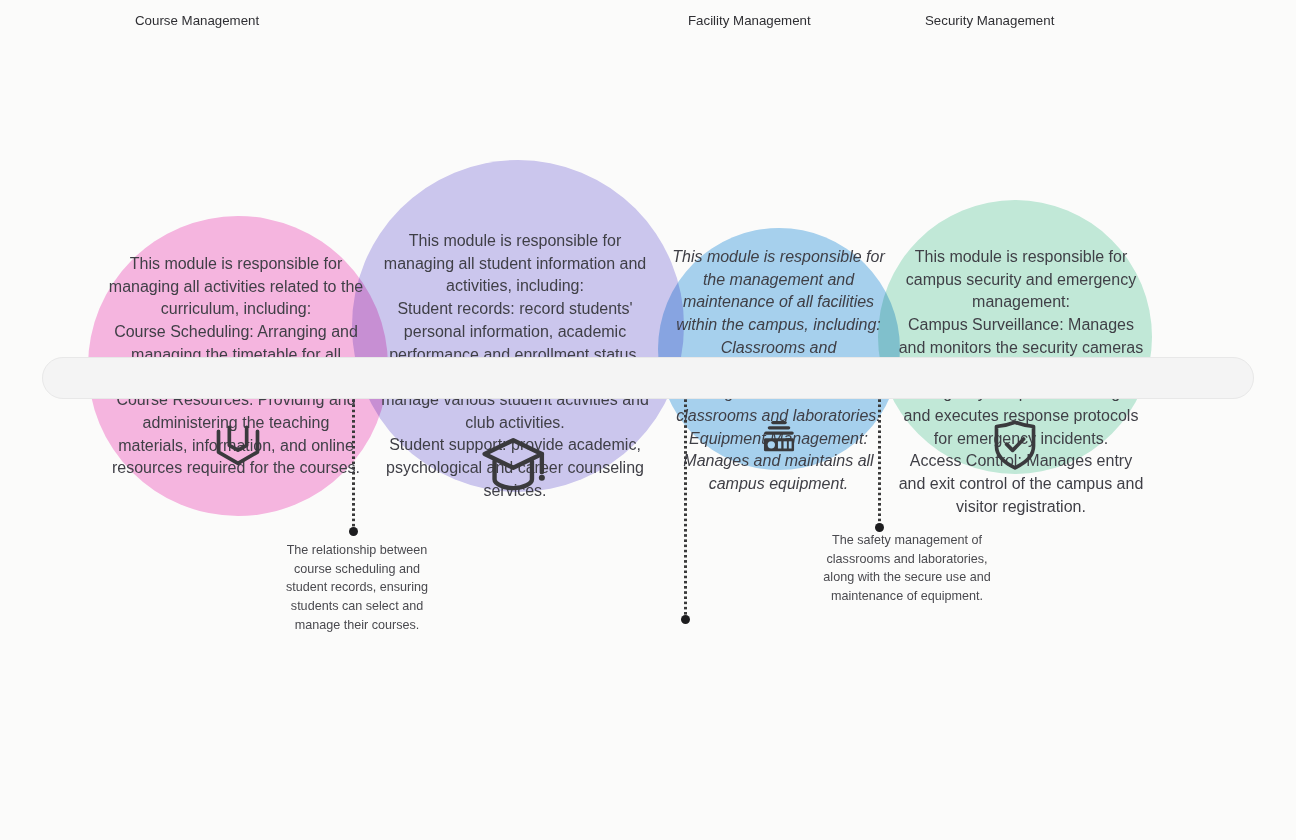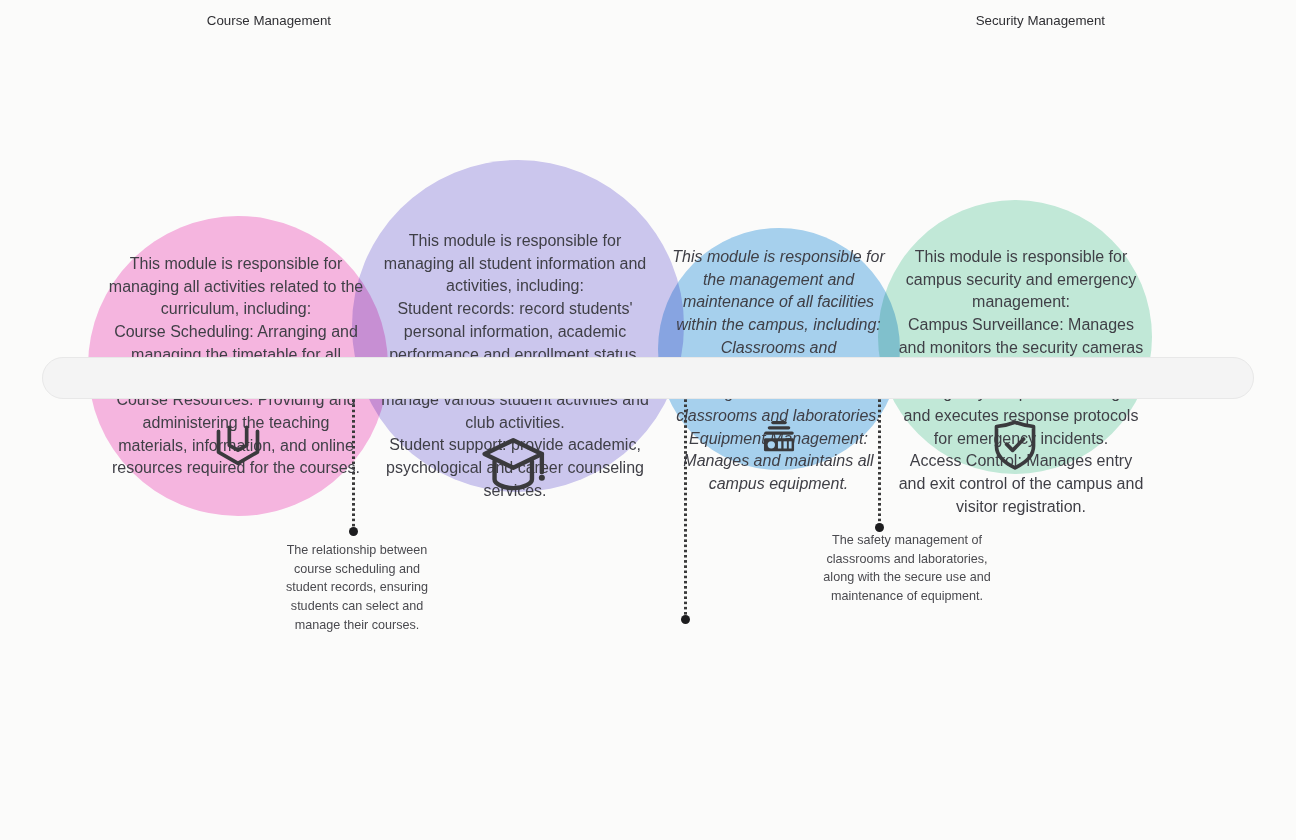--- a/index.html
+++ b/index.html
@@ -69,21 +69,21 @@
     background: #f4f4f4;
     border: 1px solid #e8e8e8;
     border-radius: 21px;
     z-index: 6;
   }
   .pill-label {
     position: absolute;
     top: 0;
     height: 42px;
     line-height: 42px;
-    text-align: right;
+    text-align: left;
     font-size: 13.3px;
     color: #2f2f33;
     z-index: 7;
     white-space: nowrap;
   }
   .pl-course   { left: 135px; width: 196px; }
   .pl-student  { left: 415px; width: 200px; }
   .pl-facility { left: 688px; width: 180px; }
   .pl-security { left: 925px; width: 180px; }
 
@@ -189,18 +189,19 @@
 
   <div class="connector cn-1"></div>
   <div class="conn-dot  cd-1"></div>
   <div class="connector cn-2"></div>
   <div class="conn-dot  cd-2"></div>
   <div class="connector cn-3"></div>
   <div class="conn-dot  cd-3"></div>
 
   <div id="pill"></div>
   <div class="pill-label pl-course">Course Management</div>
+  <div class="pill-label pl-facility">Facility Management</div>
   <div class="pill-label pl-security">Security Management</div>
 
   <div class="note n-1">The relationship between course scheduling and student records, ensuring students can select and manage their courses.</div>
   <div class="note n-3">The safety management of classrooms and laboratories, along with the secure use and maintenance of equipment.</div>
 
 </div>
 
 </body></html>

